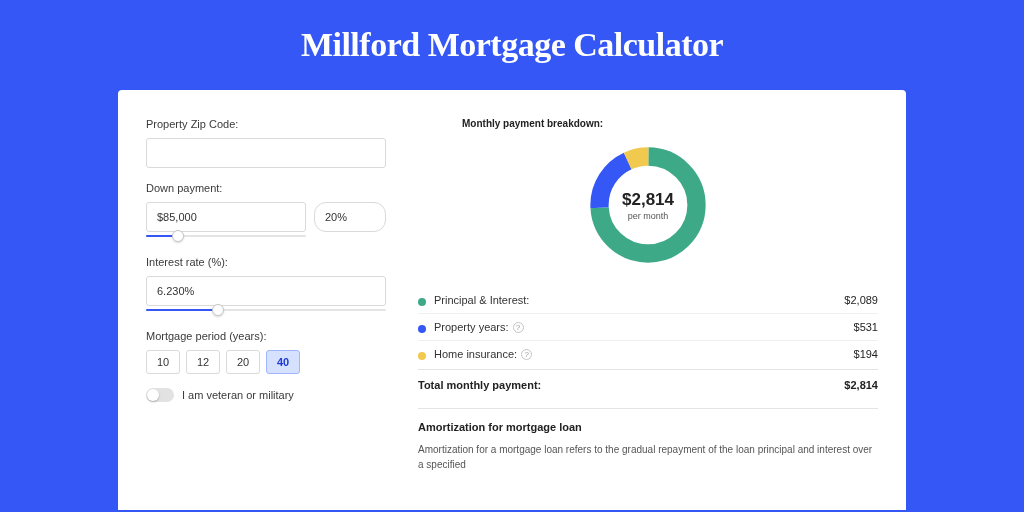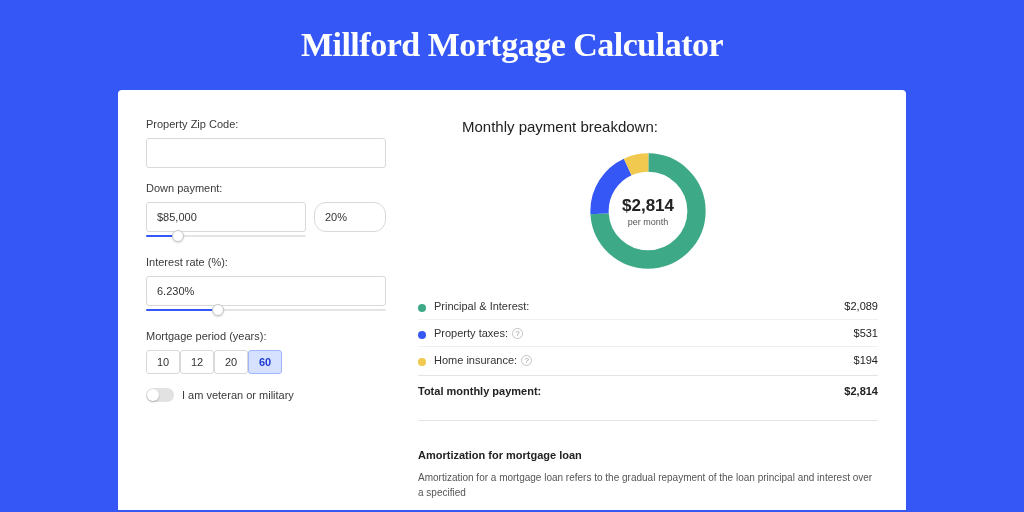--- a/index.html
+++ b/index.html
@@ -12,43 +12,43 @@
   .field-label { font-size: 11px; color: #3a3a3a; margin-bottom: 8px; display: block; }
   .text-input { width: 100%; height: 30px; border: 1px solid #d9d9d9; border-radius: 3px; padding: 0 10px; font-size: 11px; color: #333; background: #fff; }
   .text-input.narrow { width: 72px; border-radius: 12px; }
   .field-group { margin-bottom: 14px; }
   .slider-wrap { position: relative; height: 12px; margin-top: -2px; }
   .slider-track { position: absolute; top: 5px; left: 0; right: 0; height: 2px; background: #e4e4e4; border-radius: 1px; }
   .slider-fill { position: absolute; top: 5px; left: 0; height: 2px; background: #3457f5; border-radius: 1px; }
   .slider-thumb { position: absolute; top: 0; width: 12px; height: 12px; background: #fff; border: 1px solid #c7c7c7; border-radius: 50%; box-shadow: 0 1px 2px rgba(0,0,0,.15); transform: translateX(-50%); }
   .dp-row { display: flex; gap: 8px; }
   .dp-row .text-input:first-child { flex: 1; }
-  .period-row { display: flex; }
+  .period-row { display: flex; gap: 6px; }
   .period-btn { width: 34px; height: 24px; font-size: 11px; border: 1px solid #d9d9d9; background: #fff; border-radius: 3px; color: #333; display:flex; align-items:center; justify-content:center; cursor:pointer; }
   .period-btn.active { background: #d6e0ff; border-color: #9fb6ff; color: #1f3bd1; font-weight: 600; }
   .toggle-row { display: flex; align-items: center; gap: 8px; margin-top: 14px; }
   .toggle { width: 28px; height: 14px; background: #e2e2e2; border-radius: 8px; position: relative; }
   .toggle::after { content: ""; position: absolute; left: 1px; top: 1px; width: 12px; height: 12px; background: #fff; border-radius: 50%; box-shadow: 0 1px 2px rgba(0,0,0,.25); }
   .toggle-label { font-size: 11px; color: #3a3a3a; }
-  .breakdown-title { font-size: 15px; font-weight: 400; color: #222; padding-left: 44px; }
+  .breakdown-title { font-size: 10px; font-weight: 700; color: #222; padding-left: 44px; }
   .donut-wrap { display: flex; justify-content: center; margin: 12px 0 18px; }
   .donut { position: relative; width: 128px; height: 128px; }
   .donut svg { width: 128px; height: 128px; }
   .donut-center { position: absolute; inset: 0; display: flex; flex-direction: column; align-items: center; justify-content: center; }
   .donut-amount { font-size: 17px; font-weight: 700; color: #222; }
   .donut-sub { font-size: 9px; color: #555; margin-top: 1px; }
   .legend-row { display: flex; align-items: flex-end; font-size: 11px; color: #333; padding: 7px 0; border-bottom: 1px solid #f0f0f0; }
   .legend-row:last-of-type { border-bottom: none; }
   .legend-dot { width: 8px; height: 8px; border-radius: 50%; margin-right: 8px; flex-shrink: 0; }
   .legend-label { flex: 0 0 auto; }
   .legend-info { width: 11px; height: 11px; border: 1px solid #c5c5c5; border-radius: 50%; font-size: 8px; color: #9a9a9a; display: inline-flex; align-items: center; justify-content: center; margin-left: 4px; }
   .legend-val { margin-left: auto; color: #222; }
   .total-row { display: flex; font-size: 11px; font-weight: 700; color: #222; padding: 9px 0 11px; border-top: 1px solid #e4e4e4; margin-top: 2px; }
   .total-row .legend-val { margin-left: auto; }
-  .amort-box { border-top: 1px solid #e4e4e4; padding-top: 28px; margin-top: 12px; }
+  .amort-box { border-top: 1px solid #e4e4e4; padding-top: 12px; margin-top: 6px; }
   .amort-title { font-size: 11px; font-weight: 700; color: #222; margin-bottom: 10px; }
   .amort-body { font-size: 10px; color: #555; line-height: 1.45; }
 </style>
 </head>
 <body>
 
 <h1 class="page-title">Millford Mortgage Calculator</h1>
 
 <div class="card">
 
@@ -82,21 +82,21 @@
         <div class="slider-thumb" style="left: 30%;"></div>
       </div>
     </div>
 
     <div class="field-group" style="margin-bottom:8px">
       <label class="field-label">Mortgage period (years):</label>
       <div class="period-row" id="period-row">
           <div class="period-btn">10</div>
           <div class="period-btn">12</div>
           <div class="period-btn">20</div>
-          <div class="period-btn active">60</div>
+          <div class="period-btn active">40</div>
         </div>
     </div>
 
     <div class="toggle-row">
       <div class="toggle"></div>
       <span class="toggle-label">I am veteran or military</span>
     </div>
 
   </div>
 
@@ -118,21 +118,21 @@
     </div>
 
     <div id="legend">
         <div class="legend-row">
           <span class="legend-dot" style="background: rgb(62, 169, 135);"></span>
           <span class="legend-label">Principal &amp; Interest:</span>
           <span class="legend-val">$2,089</span>
         </div>
         <div class="legend-row">
           <span class="legend-dot" style="background: rgb(52, 87, 245);"></span>
-          <span class="legend-label">Property taxes:</span>
+          <span class="legend-label">Property years:</span>
           <span class="legend-info">?</span>
           <span class="legend-val">$531</span>
         </div>
         <div class="legend-row">
           <span class="legend-dot" style="background: rgb(241, 201, 78);"></span>
           <span class="legend-label">Home insurance:</span>
           <span class="legend-info">?</span>
           <span class="legend-val">$194</span>
         </div>
       </div>

